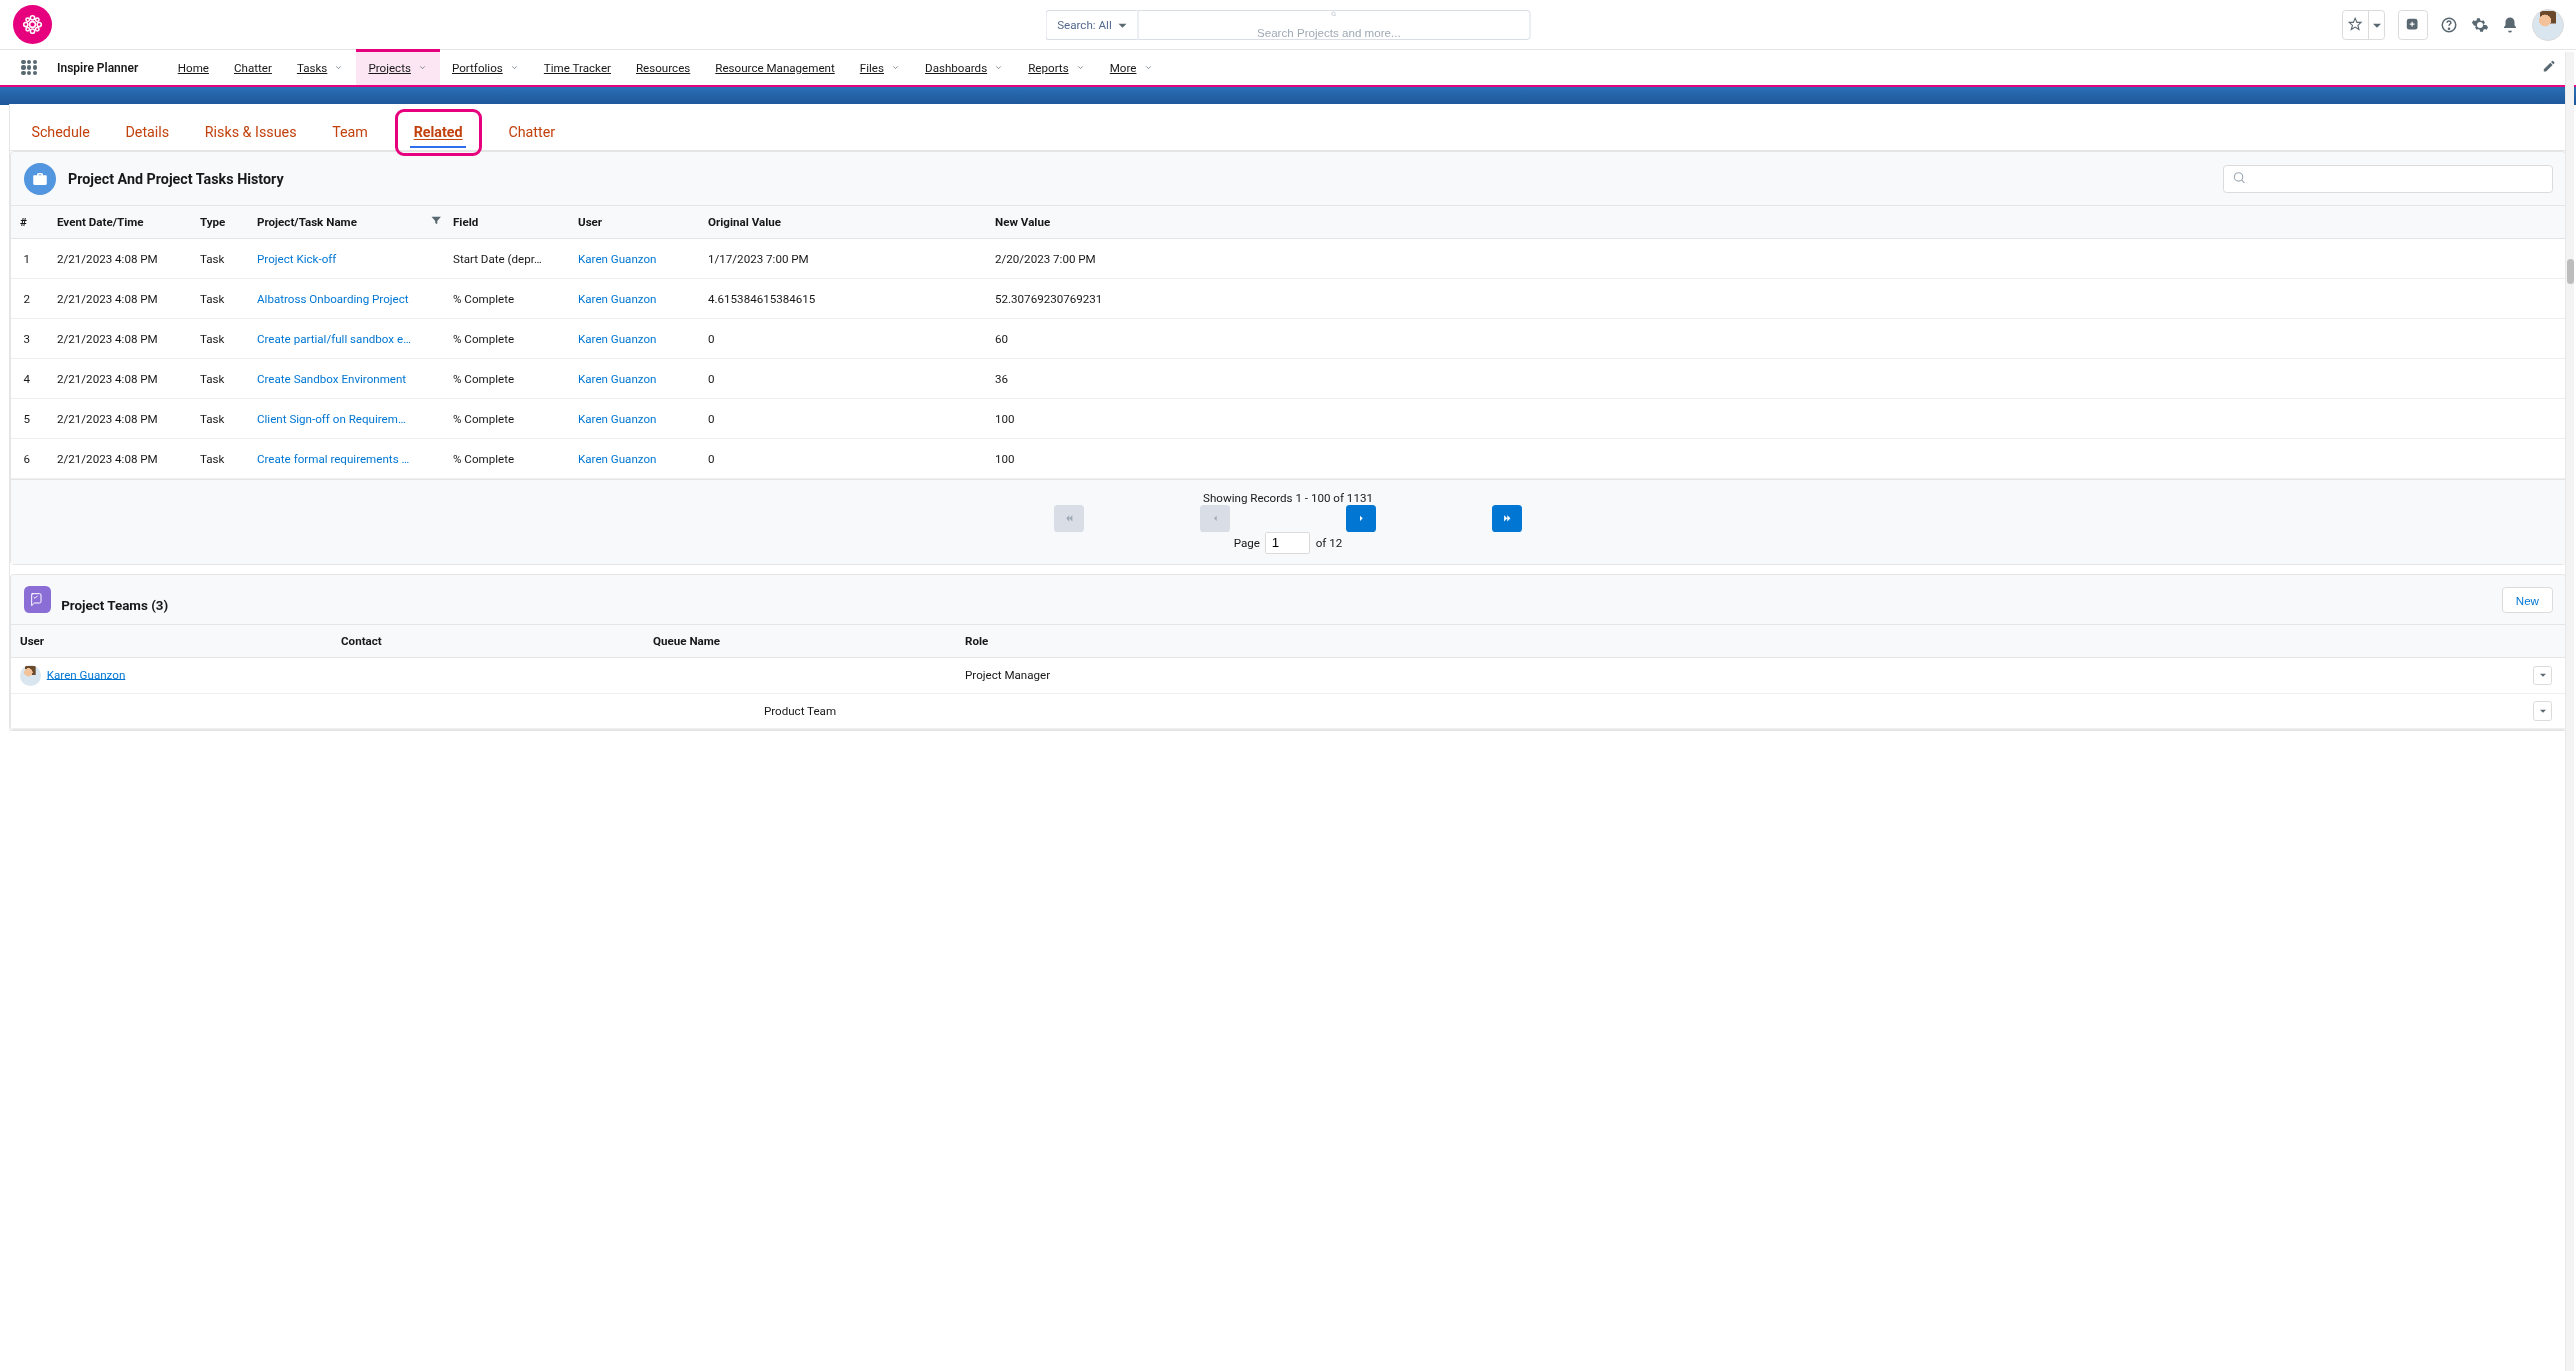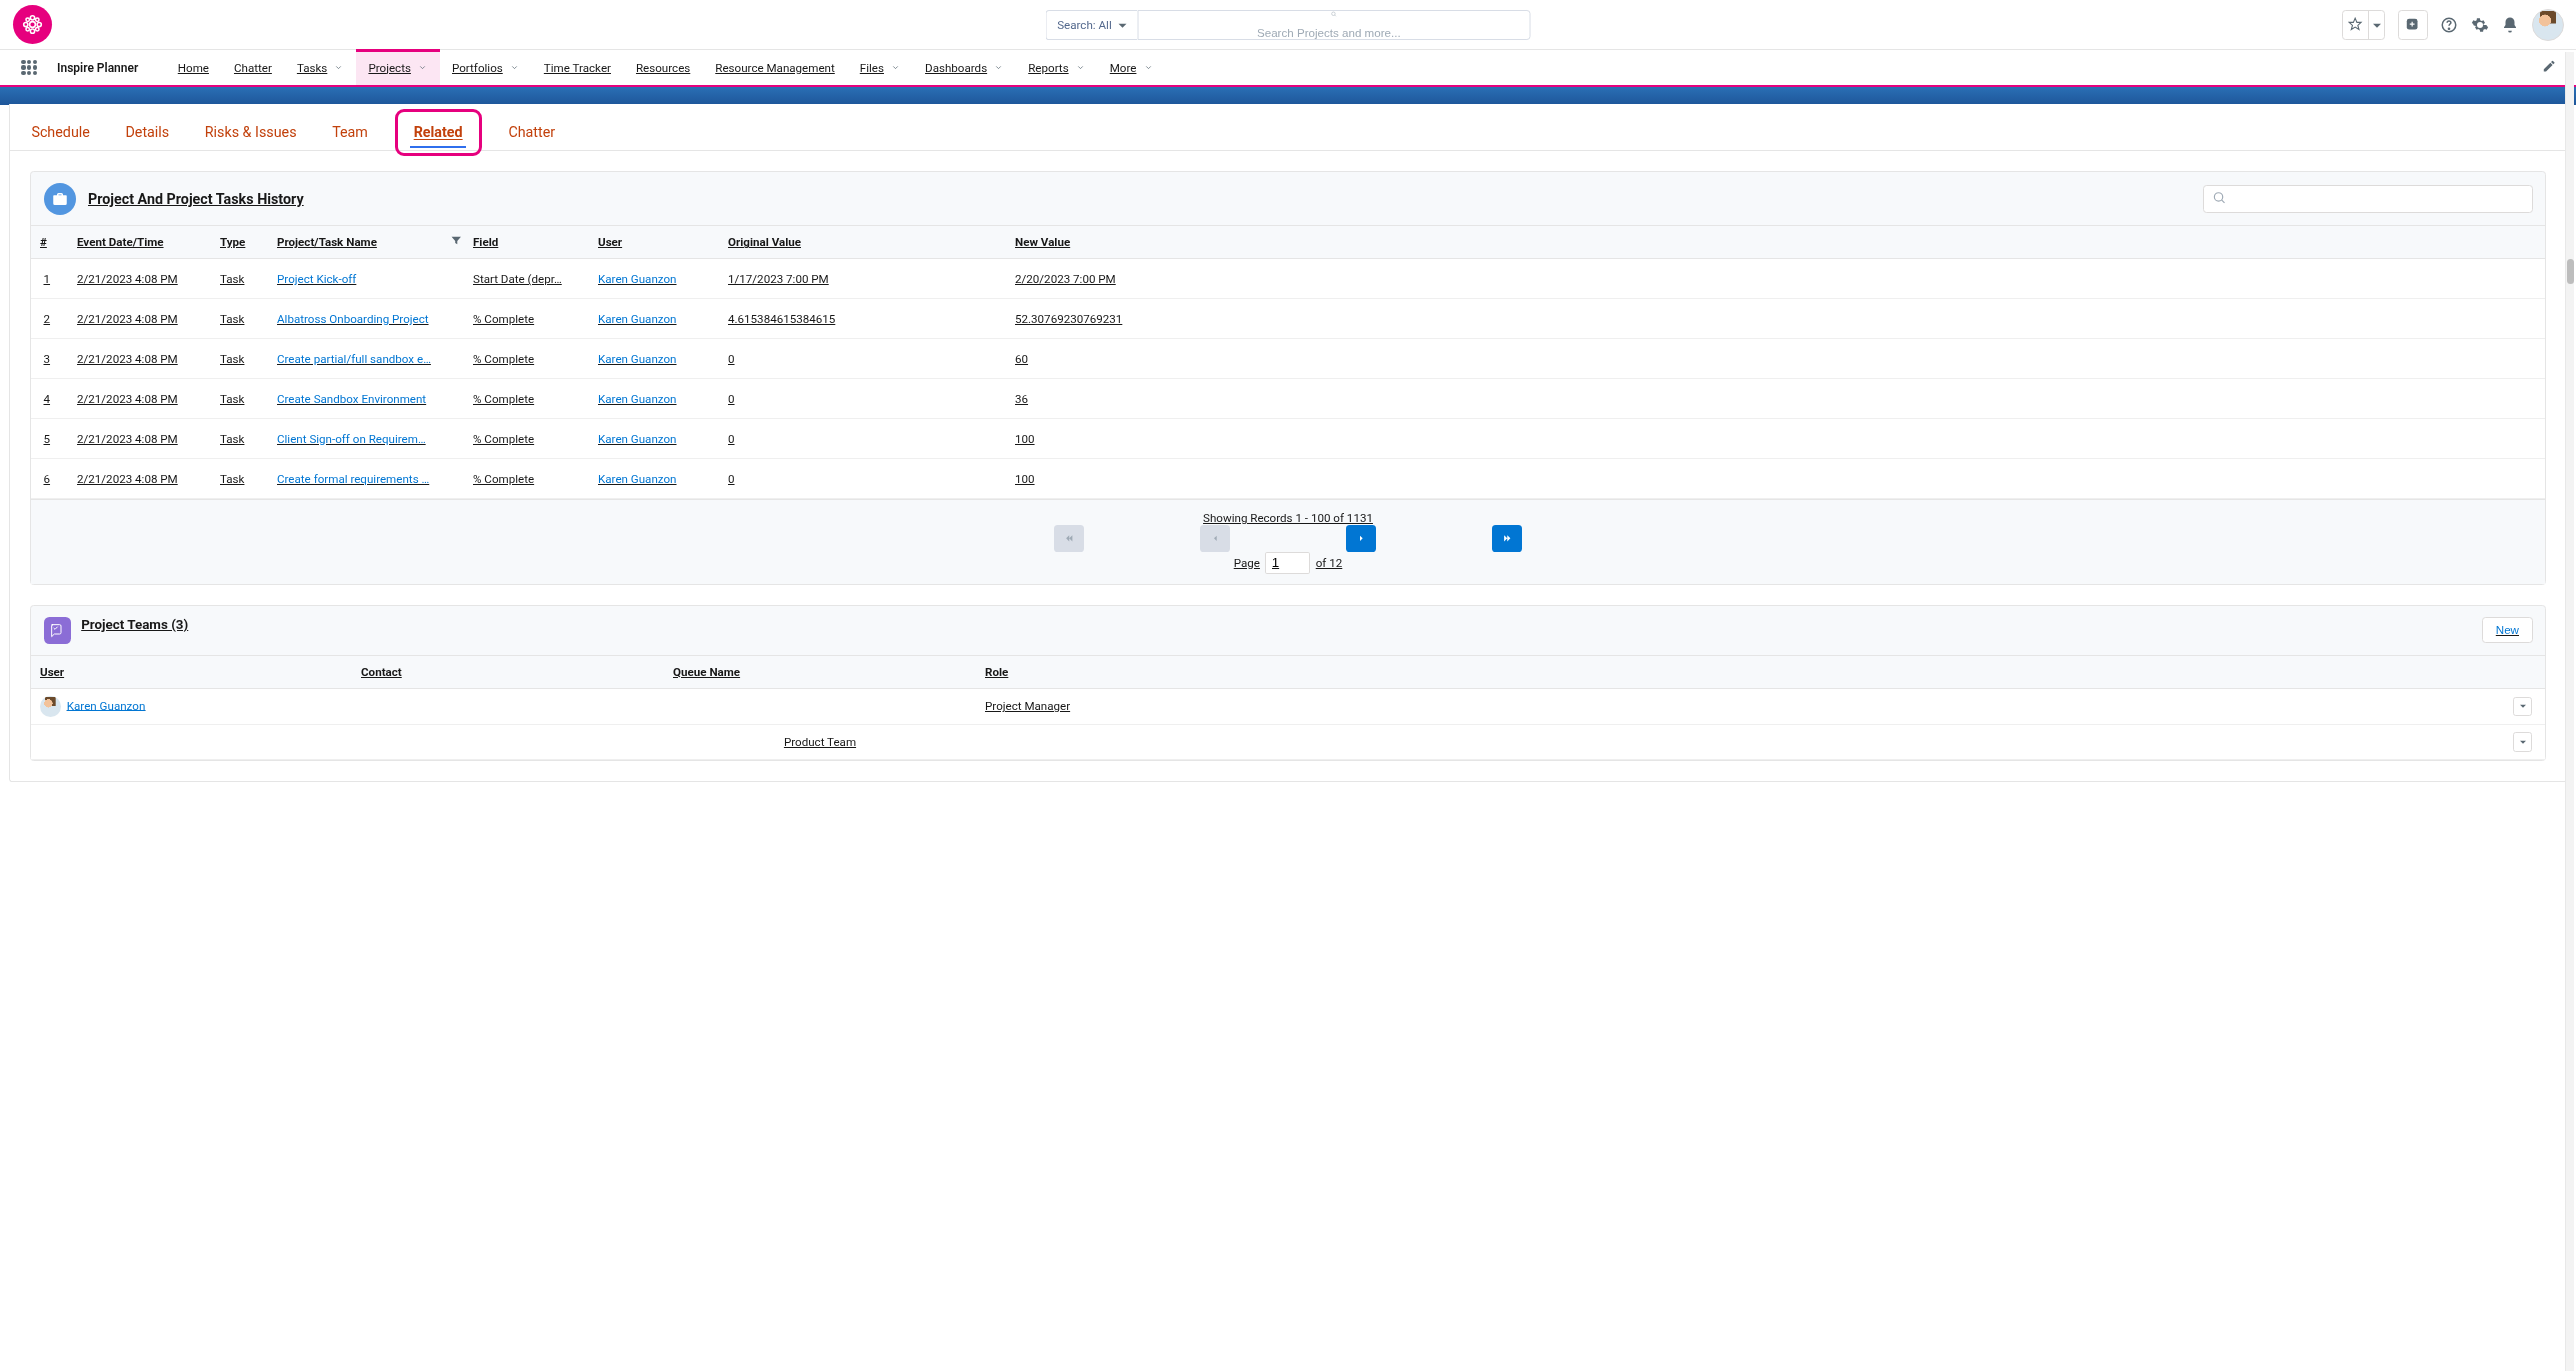--- a/index.html
+++ b/index.html
@@ -42,21 +42,21 @@
 .page-card { margin: 0 9px; background: #fff; border: 0.9px solid #e5e5e5; border-top: none; border-radius: 0 0 3.6px 3.6px; margin-top: -0.9px; }
 
 
 .inner-tabs { display: flex; align-items: center; gap: 32px; padding: 10.7px 19.6px 0 19.6px; border-bottom: 0.9px solid #e5e5e5; height: 47px; }
 .inner-tab { font-size: 14.3px; color: #c2410c; padding: 7.1px 1.8px; position: relative; cursor: pointer; }
 .inner-tab.active { font-weight: 700; text-decoration: underline; text-underline-offset: 1.8px;}
 .inner-tab.active::after { content: ""; position: absolute; left: -1.8px; right: -1.8px; bottom: -0.9px; height: 2.7px; background: #2f6fed; }
 .highlight-frame { border: 3.6px solid #e6007e; border-radius: 9px; padding: 5.4px 14.3px; margin: -5.4px -7.1px; }
 
 
-.panel { margin: 20px; border: 0.9px solid #e5e5e5; border-radius: 3.6px; background: #f7f9fb; text-decoration: underline; }
+.panel { margin: 0; border: 0.9px solid #e5e5e5; border-radius: 3.6px; background: #f7f9fb; }
 .panel-header { display: flex; align-items: center; padding: 10.7px 12.5px; gap: 12.5px; }
 .panel-icon { width: 32px; height: 32px; border-radius: 50%; display: flex; align-items: center; justify-content: center; color: #fff; font-size: 16px; }
 .panel-icon.blue { background: #5296e0; }
 .panel-icon.purple { background: #8b6dd6; border-radius: 5.4px; width: 27px; height: 27px;}
 .panel-title { font-size: 14.3px; font-weight: 700; flex-shrink: 0;}
 .panel-search { margin-left: auto; }
 .panel-search input { width: 330px; height: 28.6px; border: 0.9px solid #dddbda; border-radius: 3.6px; padding: 0 9px 0 28.6px; background: #fff; }
 .panel-search { position: relative; }
 .panel-search .sicon { position: absolute; left: 9px; top: 50%; transform: translateY(-50%); color: #9faab5; }
 
@@ -80,21 +80,21 @@
 .pager-info { color: #181818; }
 .pager-btns { margin-left: auto; margin-right: auto; display: flex; gap: 116px; }
 .pager-btns .pbtn { width: 30px; height: 27px; border-radius: 3.6px; display: flex; align-items: center; justify-content: center; font-size: 12.5px; cursor: pointer; }
 .pbtn.disabled { background: #d8dde6; color: #9faab5; cursor: default; }
 .pbtn.primary { background: #0176d3; color: #fff; }
 .pager-page { display: flex; align-items: center; gap: 5.4px; color: #181818; }
 .pager-page input { width: 45px; height: 21.4px; border: 0.9px solid #dddbda; border-radius: 1.8px; padding: 0 5.4px; text-align: left; }
 
 
 .new-btn { background: #fff; border: 0.9px solid #dddbda; border-radius: 3.6px; padding: 5.4px 12.5px; color: #0176d3; font-size: 11.6px; cursor: pointer; }
-.teams-header { display: flex; align-items: flex-start; padding: 10.7px 12.5px; gap: 10.7px; }
+.teams-header { display: flex; align-items: flex-end; padding: 10.7px 12.5px; gap: 10.7px; }
 .teams-header .panel-title { font-size: 13.4px; }
 .teams-header .new-btn { margin-left: auto; }
 
 .teams-table { width: 100%; border-collapse: collapse; background: #fff; font-size: 11.6px; }
 .teams-table thead th { text-align: left; font-weight: 700; padding: 9px 9px; border-top: 0.9px solid #e5e5e5; border-bottom: 0.9px solid #e5e5e5; background: #f7f9fb; }
 .teams-table tbody td { padding: 7.1px 9px; border-bottom: 0.9px solid #efefef; vertical-align: middle; }
 .team-col-user { width: 321px; padding-left: 10.7px;}
 .team-col-contact { width: 312px; }
 .team-col-queue { width: 312px; }
 .team-col-role { }

